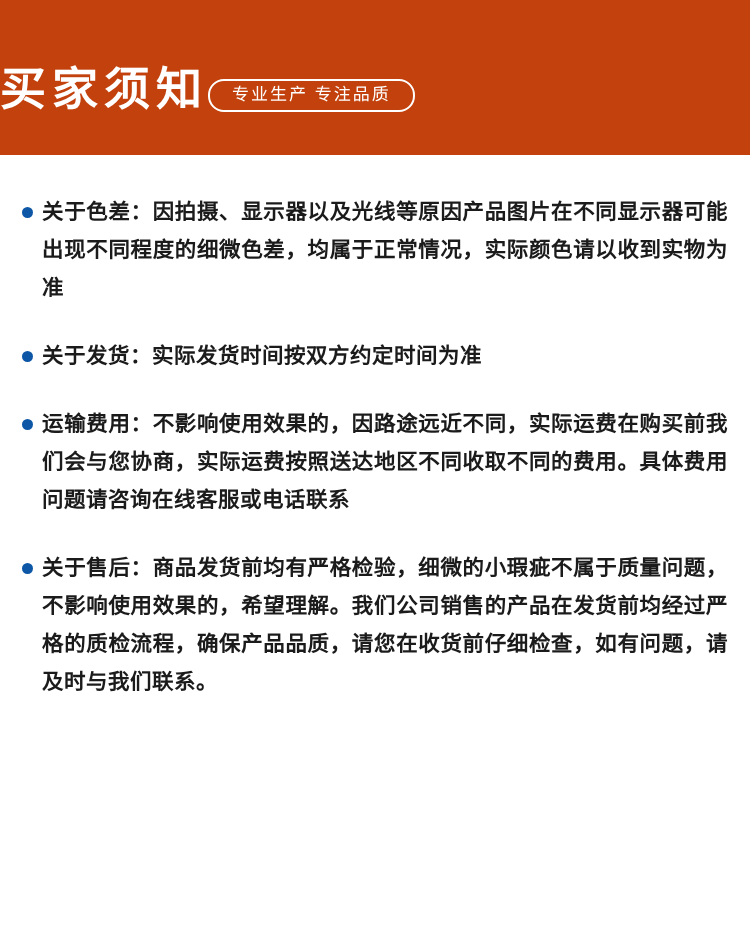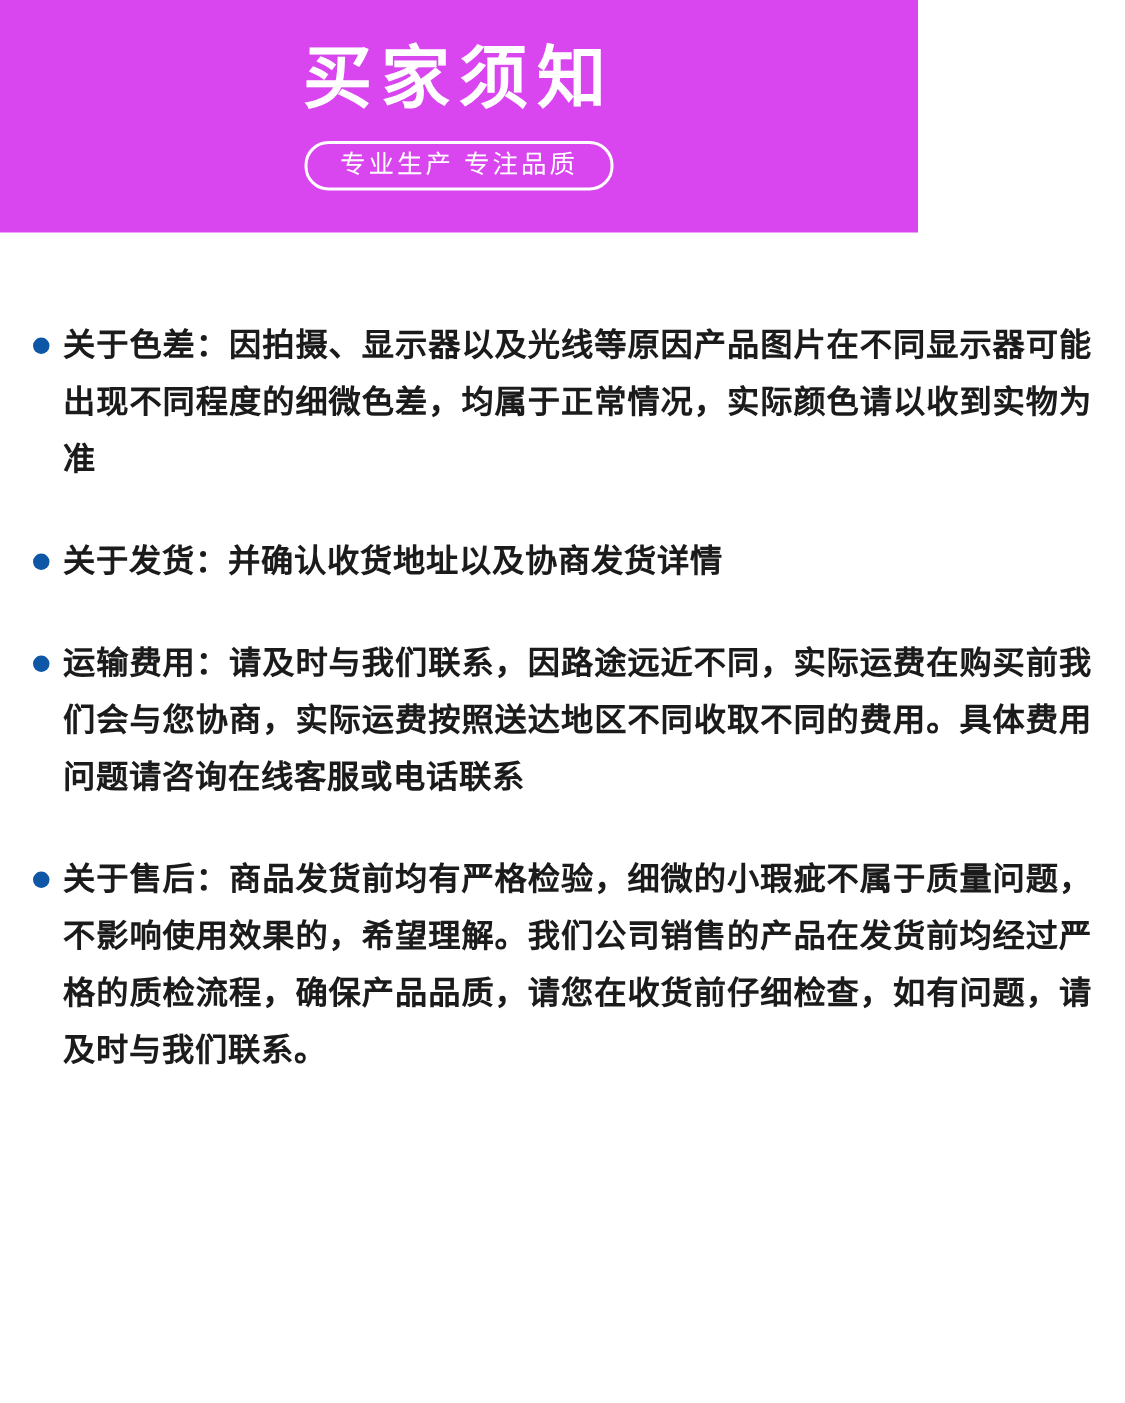--- a/index.html
+++ b/index.html
@@ -17,25 +17,24 @@
   .page {
     position: relative;
     width: 750px;
     height: 935px;
     background: #ffffff;
     box-sizing: border-box;
   }
   
   .banner {
     position: relative;
-    width: 612px;
+    width: 750px;
     height: 155px;
-    background: #d946ef;
+    background: #c2410c;
     display: flex;
-    flex-direction: column;
     align-items: center;
     justify-content: flex-start;
     padding-top: 24px;
     box-sizing: border-box;
   }
   .banner-title {
     color: #ffffff;
     font-size: 46px;
     font-weight: bold;
     letter-spacing: 6px;
@@ -54,21 +53,21 @@
   }
   .banner-sub {
     color: #ffffff;
     font-size: 17px;
     letter-spacing: 2px;
     line-height: 1.2;
     white-space: nowrap;
   }
   
   .content {
-    padding: 56px 22px 0 22px;
+    padding: 38px 22px 0 22px;
     box-sizing: border-box;
   }
   .para {
     position: relative;
     margin: 0 0 30px 0;
     padding-left: 20px;
     font-size: 21.5px;
     line-height: 38px;
     color: #1b1b1b;
     letter-spacing: 0.5px;
@@ -107,26 +106,26 @@
   <div class="content">
 
     <p class="para">
       <span class="bullet"></span>
       <span class="para-text">关于色差：因拍摄、显示器以及光线等原因产品图片在不同显示器可能出现不同程度的细微色差，均属于正常情况，实际颜色请以收到实物为准</span>
     </p>
 
 
     <p class="para">
       <span class="bullet"></span>
-      <span class="para-text">关于发货：并确认收货地址以及协商发货详情</span>
+      <span class="para-text">关于发货：实际发货时间按双方约定时间为准</span>
     </p>
 
     <p class="para">
       <span class="bullet"></span>
-      <span class="para-text">运输费用：请及时与我们联系，因路途远近不同，实际运费在购买前我们会与您协商，实际运费按照送达地区不同收取不同的费用。具体费用问题请咨询在线客服或电话联系</span>
+      <span class="para-text">运输费用：不影响使用效果的，因路途远近不同，实际运费在购买前我们会与您协商，实际运费按照送达地区不同收取不同的费用。具体费用问题请咨询在线客服或电话联系</span>
     </p>
 
     <p class="para">
       <span class="bullet"></span>
       <span class="para-text">关于售后：商品发货前均有严格检验，细微的小瑕疵不属于质量问题，不影响使用效果的，希望理解。我们公司销售的产品在发货前均经过严格的质检流程，确保产品品质，请您在收货前仔细检查，如有问题，请及时与我们联系。</span>
     </p>
 
   </div>
 </div>
 

